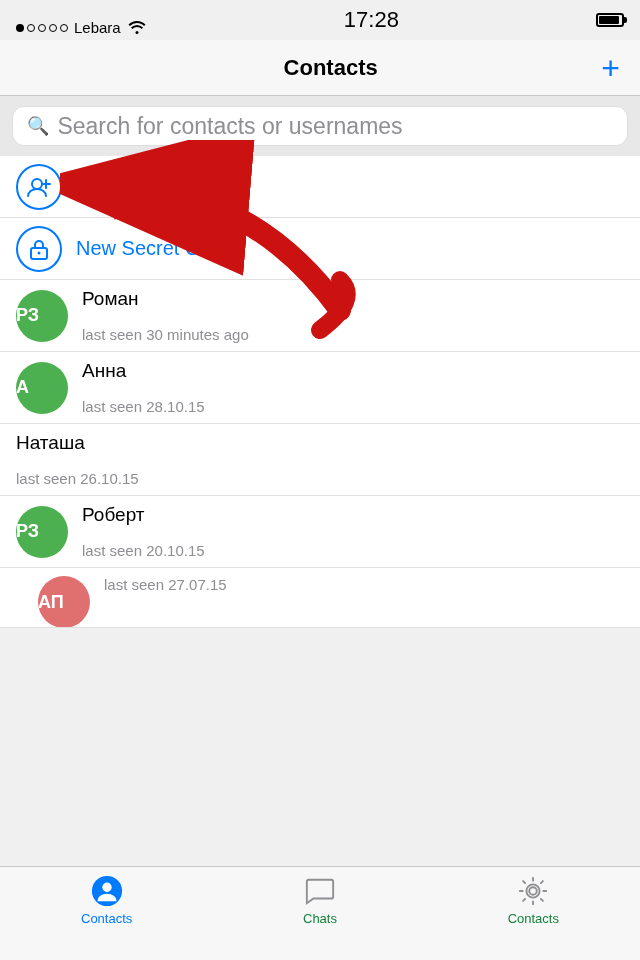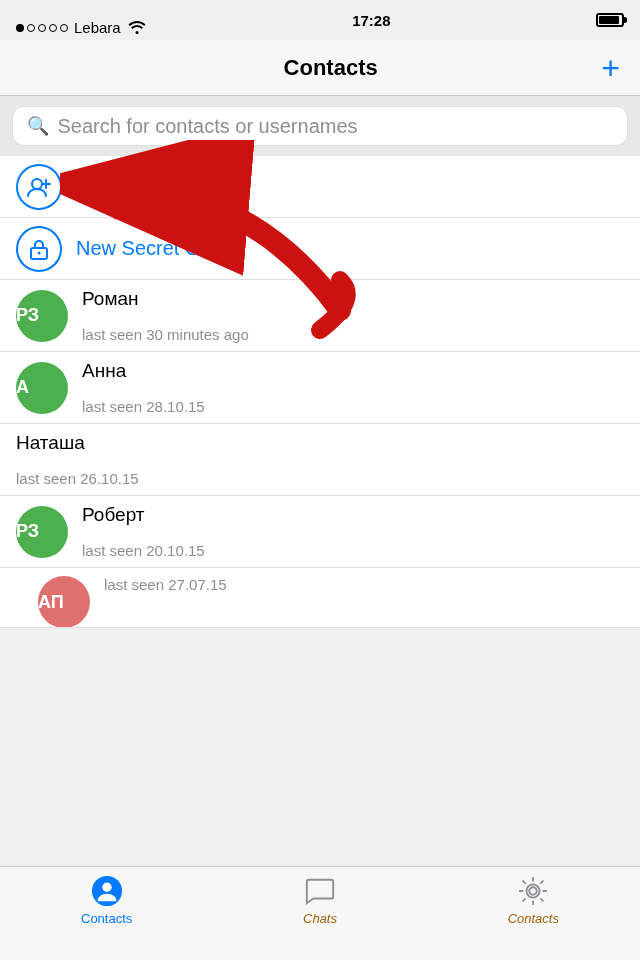--- a/index.html
+++ b/index.html
@@ -31,21 +31,21 @@
       margin-top: 15px;
     }
     .signal-dots {
       display: flex; gap: 3px; align-items: center;
     }
     .dot { width: 8px; height: 8px; border-radius: 50%; }
     .dot.filled { background: #000; }
     .dot.empty { background: transparent; border: 1.5px solid #000; }
     .carrier { font-size: 15px; font-weight: 500; }
     .wifi-icon { font-size: 16px; }
-    .status-center { font-size: 15px; font-weight: 700; }
+    .status-center { font-size: 22px; font-weight: 400; }
     .status-right { display: flex; align-items: center; gap: 4px; }
     .battery {
       width: 28px; height: 14px; border: 2px solid #000; border-radius: 3px;
       position: relative; display: flex; align-items: center; padding: 1px;
     }
     .battery::after {
       content: ''; position: absolute; right: -5px; top: 50%; transform: translateY(-50%);
       width: 3px; height: 6px; background: #000; border-radius: 0 2px 2px 0;
     }
     .battery-fill { background: #000; height: 100%; width: 90%; border-radius: 1px; }
@@ -83,21 +83,21 @@
       background: #fff;
       border-radius: 12px;
       height: 40px;
       display: flex;
       align-items: center;
       padding: 0 14px;
       gap: 8px;
       border: 1px solid #ddd;
     }
     .search-icon-wrap { color: #8e8e93; font-size: 18px; }
-    .search-input-text { color: #8e8e93; font-size: 20px; }
+    .search-input-text { color: #8e8e93; font-size: 23px; }
 
     
     .contact-list {
       background: #14b8a6;
       flex: 1;
     }
 
     .special-item {
       display: flex;
       align-items: center;
@@ -178,21 +178,21 @@
       align-items: center;
       gap: 4px;
       cursor: pointer;
     }
     .tab-icon {
       width: 32px; height: 32px;
       display: flex; align-items: center; justify-content: center;
     }
     .tab-label { font-size: 13px; }
     .tab-item.active .tab-label { color: #007aff; }
-    .tab-item.inactive .tab-label { color: #a16207; font-style: italic; }
+    .tab-item.inactive .tab-label { color: #15803d; }
   </style>
 </head>
 <body>
 
 <div class="status-bar">
   <div class="status-left">
     <div class="signal-dots">
       <div class="dot filled"></div>
       <div class="dot empty"></div>
       <div class="dot empty"></div>

